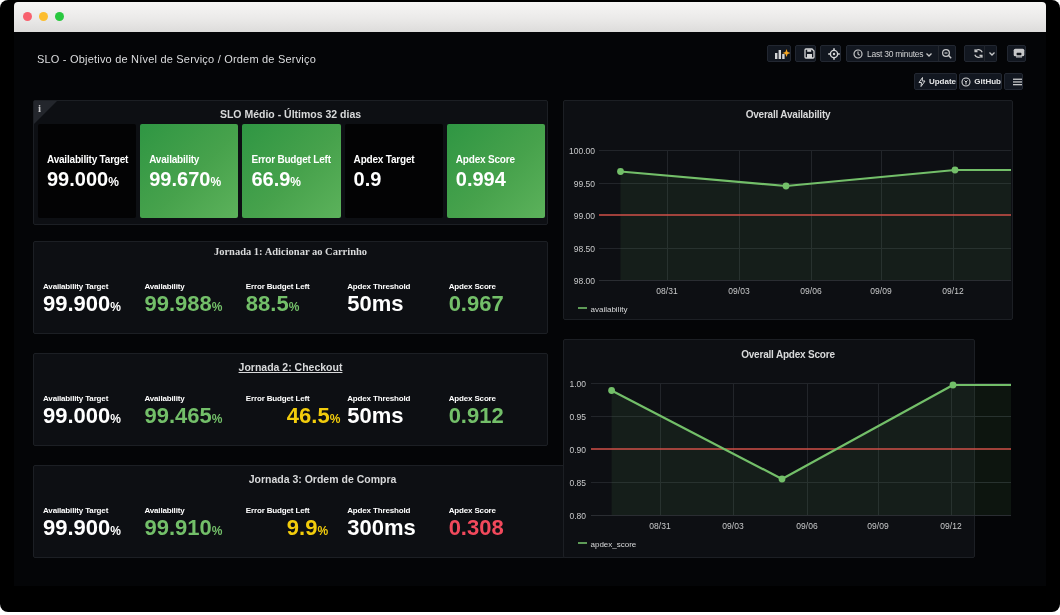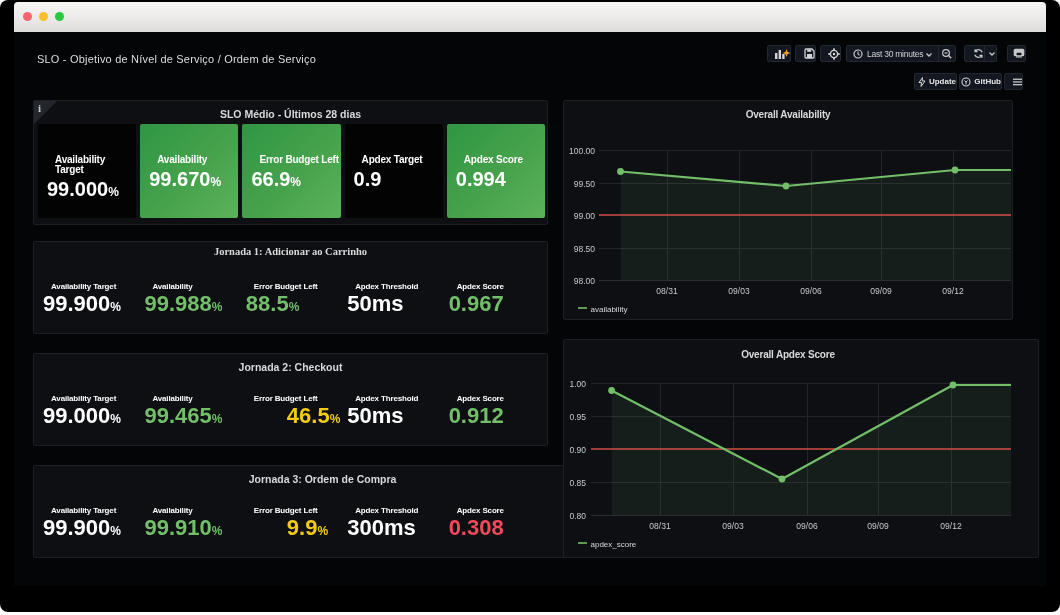--- a/index.html
+++ b/index.html
@@ -33,21 +33,21 @@
   .corner { position:absolute; left:0; top:0; width:0; height:0;
     border-top:23px solid #23262c; border-right:23px solid transparent; }
   .corner span { position:absolute; left:4px; top:-22px; font-size:11px;
     font-weight:700; color:#c6c7c9; font-family:"Liberation Serif", serif; }
   
   .cells { position:absolute; left:4px; top:23px; height:94px; width:507px;
     display:flex; gap:4px; }
   .cell { flex:1; border-radius:2px; padding:31px 0 0 9px; line-height:1; }
   .cell.dark { background:#030304; }
   .cell.green { background:linear-gradient(135deg,#2f9643 0%,#47a24c 55%,#5cb25b 100%); }
-  .slabel { font-size:10px; font-weight:600; color:#ffffff; line-height:1; letter-spacing:-0.2px;margin-left:8px; }
+  .slabel { font-size:10px; font-weight:600; color:#ffffff; line-height:1; letter-spacing:-0.2px; }
   .sval { font-size:20px; font-weight:700; color:#ffffff; line-height:1; margin-top:4px; }
   .sval small { font-size:12px; font-weight:700; }
   
   .srow { position:absolute; left:4px; top:41px; width:507px; display:flex; line-height:1; }
   .scol { flex:1; padding-left:5px; }
   .scol .slabel { font-size:8px; letter-spacing:-0.15px; }
   .scol .sval { margin-top:2px; }
   .scol .sval { font-size:22px; }
   .scol .sval small { font-size:12px; }
   .c-green { color:#73bf69; }
@@ -150,21 +150,21 @@
         <rect x="0" y="0.6" width="9" height="1.3" fill="#c7c8c9"></rect>
         <rect x="0" y="3.3" width="9" height="1.3" fill="#c7c8c9"></rect>
         <rect x="0" y="6" width="9" height="1.3" fill="#c7c8c9"></rect>
       </svg>
     </div>
 
     <div class="panel" style="left:19px;top:68px;width:515px;height:125px;">
       <div class="corner">
           <span>i</span>
         </div>
-      <div class="ph" style="top:6.5px;">SLO Médio - Últimos 28 dias</div>
+      <div class="ph" style="top:6.5px;">SLO Médio - Últimos 32 dias</div>
       <div class="cells">
         <div class="cell dark">
             <div class="slabel">Availability Target</div>
             <div class="sval">99.000<small>%</small></div>
           </div>
         <div class="cell green">
             <div class="slabel">Availability</div>
             <div class="sval">99.670<small>%</small></div>
           </div>
         <div class="cell green">
@@ -202,21 +202,21 @@
             <div class="sval">50ms</div>
           </div>
         <div class="scol">
             <div class="slabel">Apdex Score</div>
             <div class="sval c-green">0.967</div>
           </div>
       </div>
     </div>
 
     <div class="panel" style="left:19px;top:321px;width:515px;height:93px;">
-      <div class="ph" style="top:7px;">Jornada 2: Checkout</div>
+      <div class="ph" style="top:7px;text-decoration:underline;">Jornada 2: Checkout</div>
       <div class="srow">
         <div class="scol">
             <div class="slabel">Availability Target</div>
             <div class="sval">99.000<small>%</small></div>
           </div>
         <div class="scol">
             <div class="slabel">Availability</div>
             <div class="sval c-green">99.465<small>%</small></div>
           </div>
         <div class="scol">
@@ -290,21 +290,21 @@
           <text x="175" y="193" text-anchor="middle">09/03</text>
           <text x="247" y="193" text-anchor="middle">09/06</text>
           <text x="317" y="193" text-anchor="middle">09/09</text>
           <text x="389" y="193" text-anchor="middle">09/12</text>
         </g>
         <line x1="14" y1="207" x2="23" y2="207" stroke="#73bf69" stroke-width="1.6"></line>
         <text x="26.5" y="210.5" font-size="8" fill="#d8d9da">availability</text>
       </svg>
     </div>
 
-    <div class="panel" style="left:549px;top:307px;width:476px;height:219px;">
+    <div class="panel" style="left:549px;top:307px;width:412px;height:219px;">
       <svg width="448" height="217" viewBox="0 0 448 217">
         <text x="224" y="18" text-anchor="middle" font-size="10" font-weight="bold" letter-spacing="-0.2" fill="#d8d9da">Overall Apdex Score</text>
         <g stroke="#22252a" stroke-width="1">
           <line x1="27" y1="43.5" x2="447" y2="43.5"></line>
           <line x1="27" y1="76.5" x2="447" y2="76.5"></line>
           <line x1="27" y1="142.5" x2="447" y2="142.5"></line>
           <line x1="96.5" y1="44" x2="96.5" y2="175"></line>
           <line x1="169.5" y1="44" x2="169.5" y2="175"></line>
           <line x1="243.5" y1="44" x2="243.5" y2="175"></line>
           <line x1="314.5" y1="44" x2="314.5" y2="175"></line>

